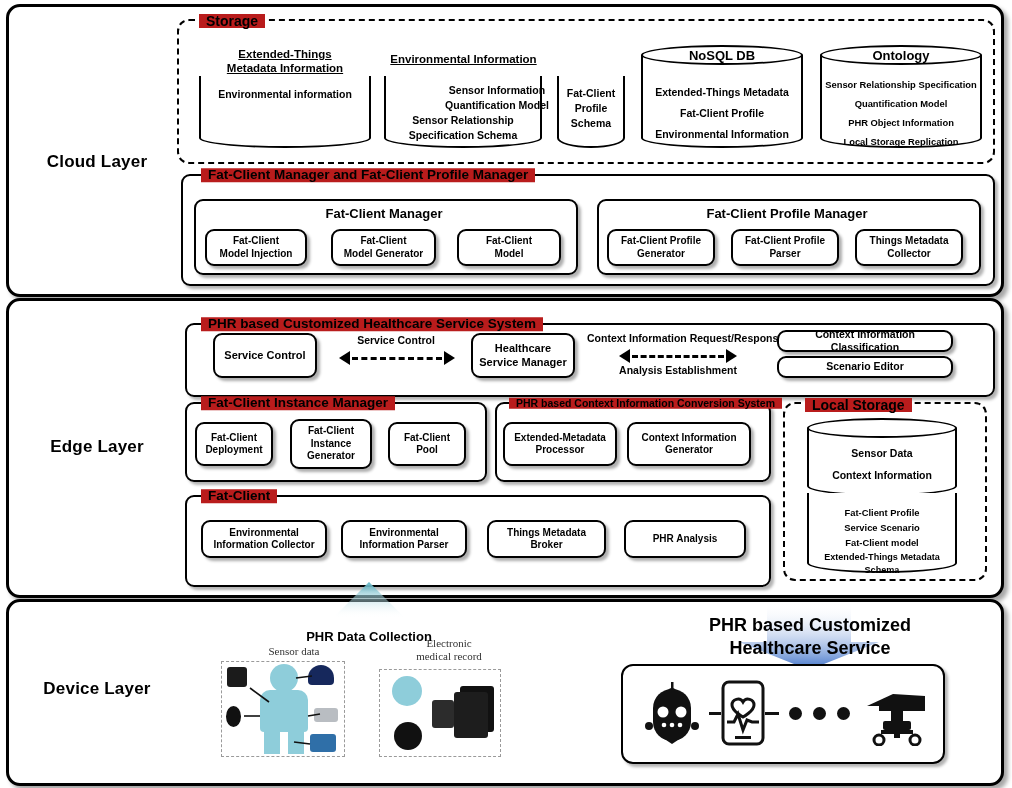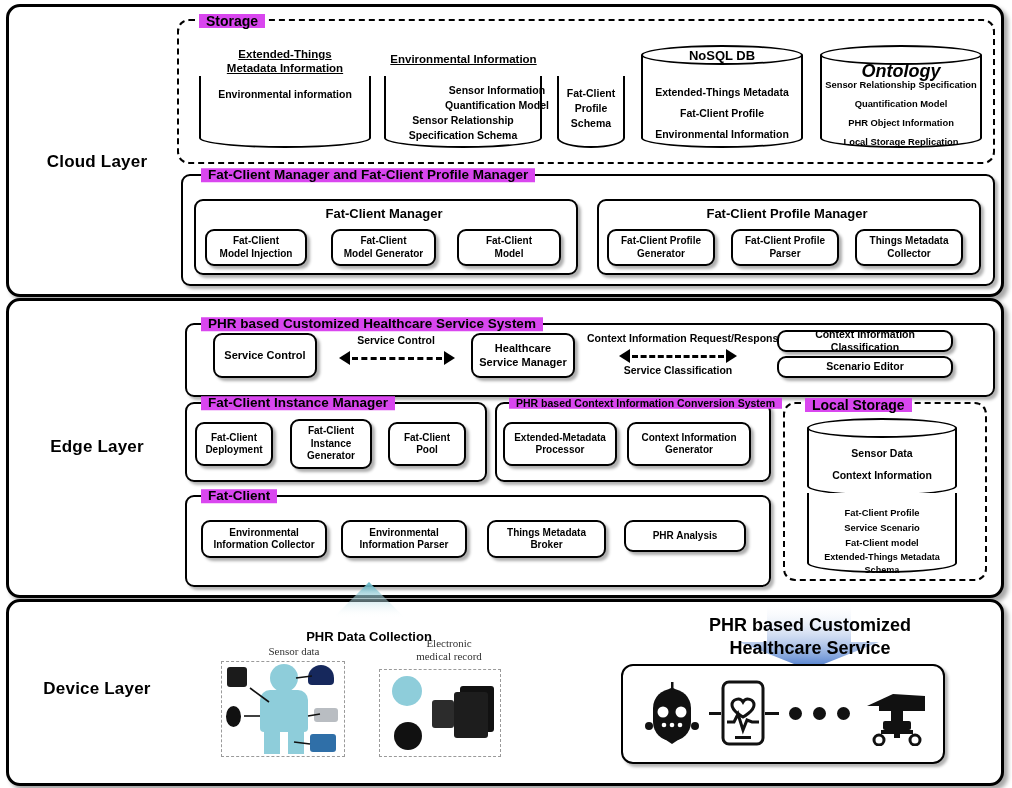--- a/index.html
+++ b/index.html
@@ -17,21 +17,21 @@
   .layer-title{position:absolute;font-weight:bold;font-size:17px;letter-spacing:.2px;
                text-align:center;width:160px;left:8px;}
   #cloud-layer .layer-title{top:145px;}
   #edge-layer  .layer-title{top:136px;}
   #device-layer .layer-title{top:77px;}
 
   
   .grp{position:absolute;border:2.4px solid #000;border-radius:9px;background:transparent;}
   .grp.dashed{border-style:dashed;border-width:2.6px;border-radius:12px;}
   .grp.shadow{box-shadow:3px 3px 3px rgba(0,0,0,0.30);}
-  .grp-label{position:absolute;background:#d946ef;padding:0 7px;font-weight:bold;
+  .grp-label{position:absolute;background:#b91c1c;padding:0 7px;font-weight:bold;
              white-space:nowrap;line-height:1;}
 
   
   .node{position:absolute;border:2.2px solid #000;border-radius:9px;background:#fff;
         box-shadow:3px 3px 3px rgba(0,0,0,0.32);
         display:flex;align-items:center;justify-content:center;text-align:center;
         font-weight:bold;line-height:1.25;padding:2px 4px;box-sizing:border-box;}
 
   
   .store{position:absolute;}
@@ -123,21 +123,21 @@
       <div class="captxt" style="top:3px;font-size:13px;">NoSQL DB</div>
       <div class="txt" style="top:40px;font-size:10.5px;">Extended-Things Metadata</div>
       <div class="txt" style="top:61px;font-size:10.5px;">Fat-Client Profile</div>
       <div class="txt" style="top:82px;font-size:10.5px;">Environmental Information</div>
     </div>
 
     <div class="store" style="left:811px;top:38px;width:162px;height:103px;">
       <div class="body" style="top:10px;height:83px;"></div>
       <div class="foot" style="top:83px;"></div>
       <div class="cap"></div>
-      <div class="captxt" style="top:16px;font-size:18px;font-style:italic;">Ontology</div>
+      <div class="captxt" style="top:3px;font-size:13px;">Ontology</div>
       <div class="txt" style="top:33px;font-size:9.4px;">Sensor Relationship Specification</div>
       <div class="txt" style="top:52px;font-size:9.4px;">Quantification Model</div>
       <div class="txt" style="top:71px;font-size:9.4px;">PHR Object Information</div>
       <div class="txt" style="top:90px;font-size:9.4px;">Local Storage Replication</div>
     </div>
 
     <div class="grp shadow" style="left:172px;top:167px;width:810px;height:108px;"></div>
     <div class="grp-label" style="left:192px;top:168px;font-size:13.5px;transform:translateY(-50%);">Fat-Client Manager and Fat-Client Profile Manager</div>
 
     <div class="grp shadow" style="left:185px;top:192px;width:380px;height:72px;"></div>
@@ -167,21 +167,21 @@
         <div class="ah r"></div>
     </div>
     <div class="node" style="left:462px;top:32px;width:104px;height:45px;font-size:11px;">Healthcare<br>Service Manager</div>
 
     <div class="arrow-cap" style="left:578px;top:31px;width:182px;font-size:10.5px;">Context Information Request/Response</div>
     <div class="darrow" style="left:610px;top:48px;width:118px;">
       <div class="ah l"></div>
         <div class="line"></div>
         <div class="ah r"></div>
     </div>
-    <div class="arrow-cap" style="left:578px;top:63px;width:182px;font-size:10.5px;">Service Classification</div>
+    <div class="arrow-cap" style="left:578px;top:63px;width:182px;font-size:10.5px;">Analysis Establishment</div>
 
     <div class="node" style="left:768px;top:55px;width:176px;height:22px;font-size:10.5px;">Scenario Editor</div>
     <div class="node" style="left:768px;top:29px;width:176px;height:22px;font-size:10.5px;">Context Information Classification</div>
 
     <div class="grp shadow" style="left:176px;top:101px;width:298px;height:76px;"></div>
     <div class="grp-label" style="left:192px;top:102px;font-size:13.5px;transform:translateY(-50%);">Fat-Client Instance Manager</div>
     <div class="node" style="left:186px;top:121px;width:78px;height:44px;font-size:10px;">Fat-Client<br>Deployment</div>
     <div class="node" style="left:281px;top:118px;width:82px;height:50px;font-size:10px;">Fat-Client<br>Instance<br>Generator</div>
     <div class="node" style="left:379px;top:121px;width:78px;height:44px;font-size:10px;">Fat-Client<br>Pool</div>
 
@@ -208,21 +208,21 @@
       <div class="txt" style="top:28px;font-size:9.4px;">Service Scenario</div>
       <div class="txt" style="top:43px;font-size:9.4px;">Fat-Client model</div>
       <div class="txt" style="top:58px;font-size:9.1px;">Extended-Things Metadata Schema</div>
     </div>
 
     <div class="grp shadow" style="left:176px;top:194px;width:582px;height:88px;"></div>
     <div class="grp-label" style="left:192px;top:195px;font-size:13.5px;transform:translateY(-50%);">Fat-Client</div>
     <div class="node" style="left:192px;top:219px;width:126px;height:38px;font-size:10px;">Environmental<br>Information Collector</div>
     <div class="node" style="left:332px;top:219px;width:126px;height:38px;font-size:10px;">Environmental<br>Information Parser</div>
     <div class="node" style="left:478px;top:219px;width:119px;height:38px;font-size:10px;">Things Metadata<br>Broker</div>
-    <div class="node" style="left:615px;top:219px;width:122px;height:32px;font-size:10px;">PHR Analysis</div>
+    <div class="node" style="left:615px;top:219px;width:122px;height:38px;font-size:10px;">PHR Analysis</div>
   </div>
 
   <div class="layer" id="device-layer">
     <div class="layer-title">Device Layer</div>
 
     <div class="capt" style="left:235px;top:43px;width:100px;font-size:11px;">Sensor data</div>
     <div class="pictobox" style="left:212px;top:59px;width:124px;height:96px;">
       <div class="human" style="left:48px;top:2px;width:28px;height:28px;border-radius:50%;"></div>
       <div class="human" style="left:38px;top:28px;width:48px;height:42px;border-radius:10px 10px 4px 4px;"></div>
       <div class="human" style="left:42px;top:66px;width:16px;height:26px;"></div>

